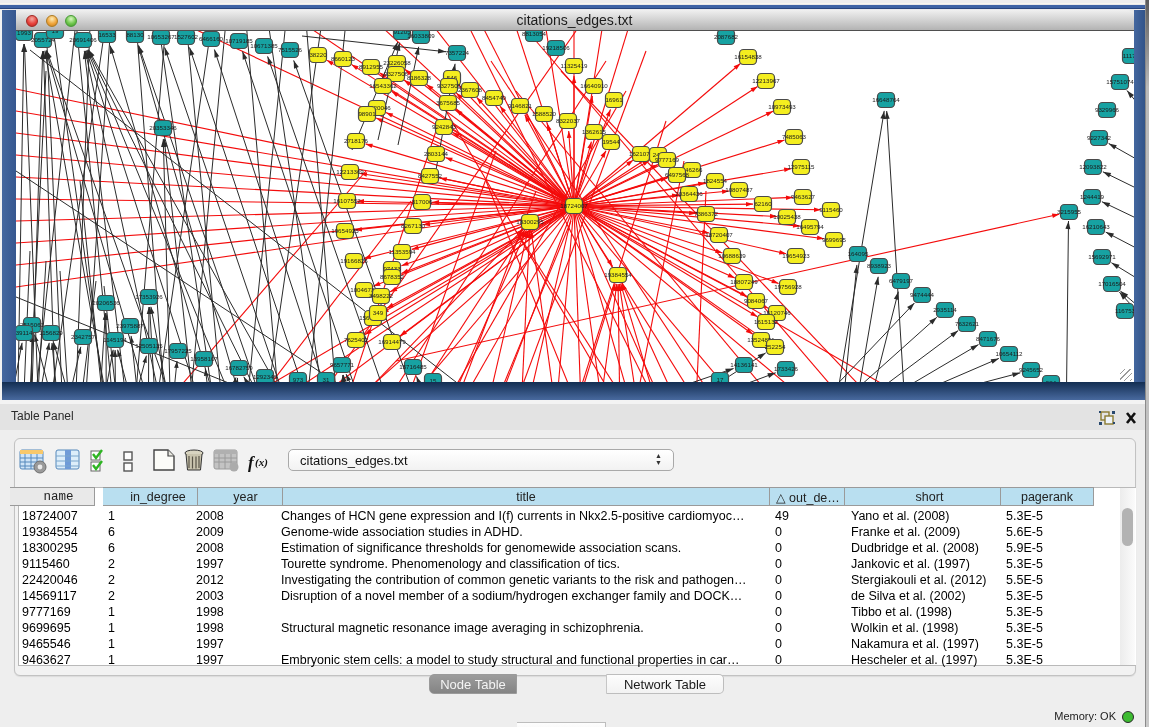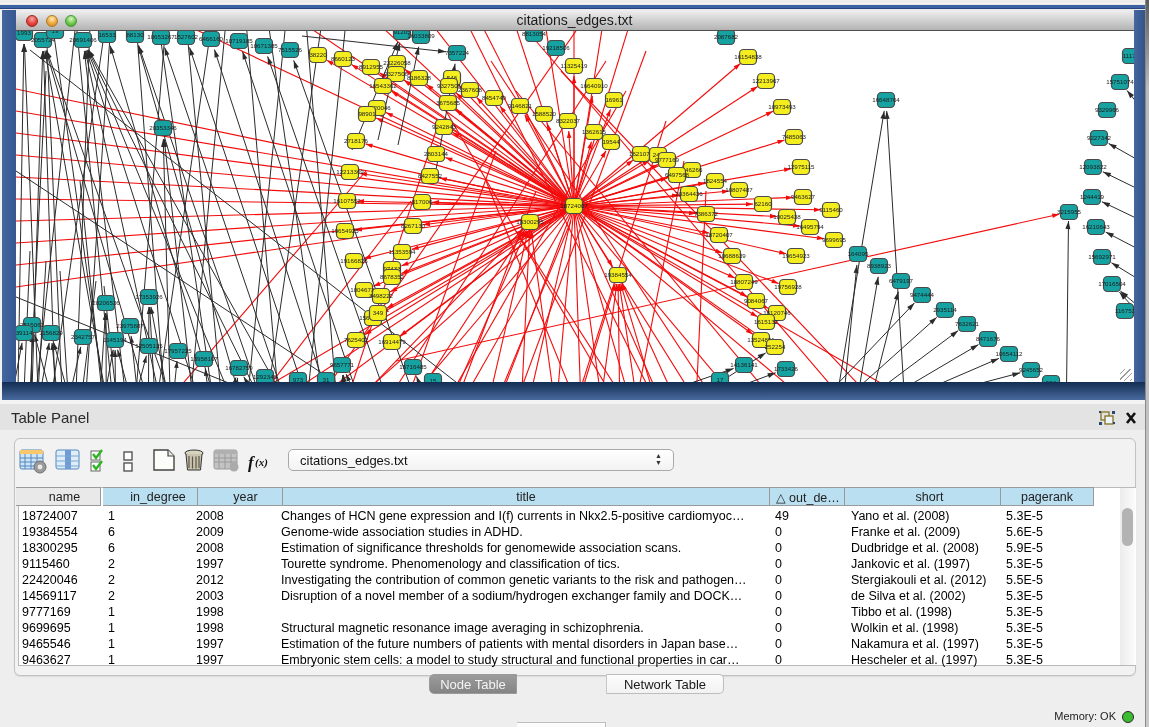--- a/index.html
+++ b/index.html
@@ -21,21 +21,21 @@
 #tl1 { left:26px; background:radial-gradient(circle at 50% 30%, #f09a93 8%, #e8433c 55%, #b8241e); border:0.5px solid #a02722;}
 #tl2 { left:46px; background:radial-gradient(circle at 50% 30%, #fbe2a4 8%, #f0a63d 55%, #c77b16); border:0.5px solid #ad7b22;}
 #tl3 { left:65px; background:radial-gradient(circle at 50% 30%, #c9f0b0 8%, #6fc74c 55%, #3f9427); border:0.5px solid #479937;}
 
 #canvas { left:16px; top:31px; width:1118px; height:352px; background:#fff; }
 #grip { right:2px; bottom:2px; width:12px; height:12px;
   background:repeating-linear-gradient(135deg, transparent 0 3px, #9a9a9a 3px 4px); }
 
 #headgap { left:0; top:400px; width:1145px; height:4px; background:#f3f3f3; }
 #panelhead { left:0; top:404px; width:1145px; height:26px; background:#e3e3e3; }
-#paneltitle { left:11px; top:409px; font-size:15px; color:#2a2a2a; }
+#paneltitle { left:11px; top:409px; font-size:12px; color:#2a2a2a; }
 #panelbg { left:0; top:430px; width:1145px; height:297px; background:#eeeeee; }
 #panelbox { left:14px; top:438px; width:1122px; height:238px; background:#f2f2f2;
   border:1px solid #c2c2c2; border-radius:6px; box-shadow:0 1px 1px rgba(0,0,0,0.08); }
 #dropdown { left:288px; top:449px; width:386px; height:22px; background:linear-gradient(#fff,#f2f2f2);
   border:1px solid #a9a9a9; border-radius:5px; font-size:13px; color:#111; padding:3px 0 0 11px; }
 #stepper { left:652px; top:452px; width:13px; height:16px; font-size:7px; color:#333; line-height:7px; text-align:center;}
 
 #tbl { left:18px; top:487px; width:1118px; height:179px; background:#fff; border:1px solid #b9b9b9; border-right:none;}
 .th { position:absolute; top:487px; height:19px; background:#b9dff0; border:1px solid #9a9a9a;
   border-left:none; font-size:12.5px; color:#222; text-align:center; padding-top:2px; }
@@ -825,21 +825,21 @@
 <svg class="abs" style="left:1098px;top:410px" width="42" height="18">
 <rect x="3" y="2" width="8" height="8" fill="none" stroke="#8a7a30" stroke-width="1.4"></rect>
 <rect x="7" y="6" width="8" height="8" fill="#eef4fb" stroke="#8a7a30" stroke-width="1.4"></rect>
 <rect x="1" y="12" width="3" height="3" fill="#27486e"></rect>
     <rect x="14" y="1" width="3" height="3" fill="#27486e"></rect>
 <rect x="1" y="1" width="2" height="2" fill="#27486e"></rect>
     <rect x="15" y="12" width="2" height="2" fill="#27486e"></rect>
 <path d="M29 3 L37 13 M37 3 L29 13" stroke="#111" stroke-width="2.6"></path>
 </svg>
 <div class="abs" id="tbl"></div>
-<div class="th" style="left:16px; width:85px; background:#e9e9e9; padding-left:13px;">name</div>
+<div class="th" style="left:10px; width:85px; background:#e9e9e9; padding-left:13px;font-family:Liberation Mono, monospace;">name</div>
 <div class="th" style="left:103px; width:95px; padding-left:16px;">in_degree</div>
 <div class="th" style="left:198px; width:85px; padding-left:11px;">year</div>
 <div class="th" style="left:283px; width:487px;">title</div>
 <div class="th" style="left:770px; width:75px; text-align:left; padding-left:6px;">△ out_de…</div>
 <div class="th" style="left:845px; width:156px; padding-left:14px;">short</div>
 <div class="th" style="left:1001px; width:93px;">pagerank</div>
 <div class="trow" style="top:509px">
 <span style="left:4px">18724007</span>
     <span style="left:90px">1</span>
     <span style="left:178px">2008</span>
@@ -907,21 +907,20 @@
     <span style="left:178px">1998</span>
     <span style="left:263px">Structural magnetic resonance image averaging in schizophrenia.</span>
     <span style="left:757px">0</span>
     <span style="left:833px">Wolkin et al. (1998)</span>
     <span style="left:988px">5.3E-5</span>
   </div>
 <div class="trow" style="top:637px">
 <span style="left:4px">9465546</span>
     <span style="left:90px">1</span>
     <span style="left:178px">1997</span>
-    <span style="left:263px">Estimation of the future numbers of patients with mental disorders in Japan base…</span>
     <span style="left:757px">0</span>
     <span style="left:833px">Nakamura et al. (1997)</span>
     <span style="left:988px">5.3E-5</span>
   </div>
 <div class="trow" style="top:653px">
 <span style="left:4px">9463627</span>
     <span style="left:90px">1</span>
     <span style="left:178px">1997</span>
     <span style="left:263px">Embryonic stem cells: a model to study structural and functional properties in car…</span>
     <span style="left:757px">0</span>

